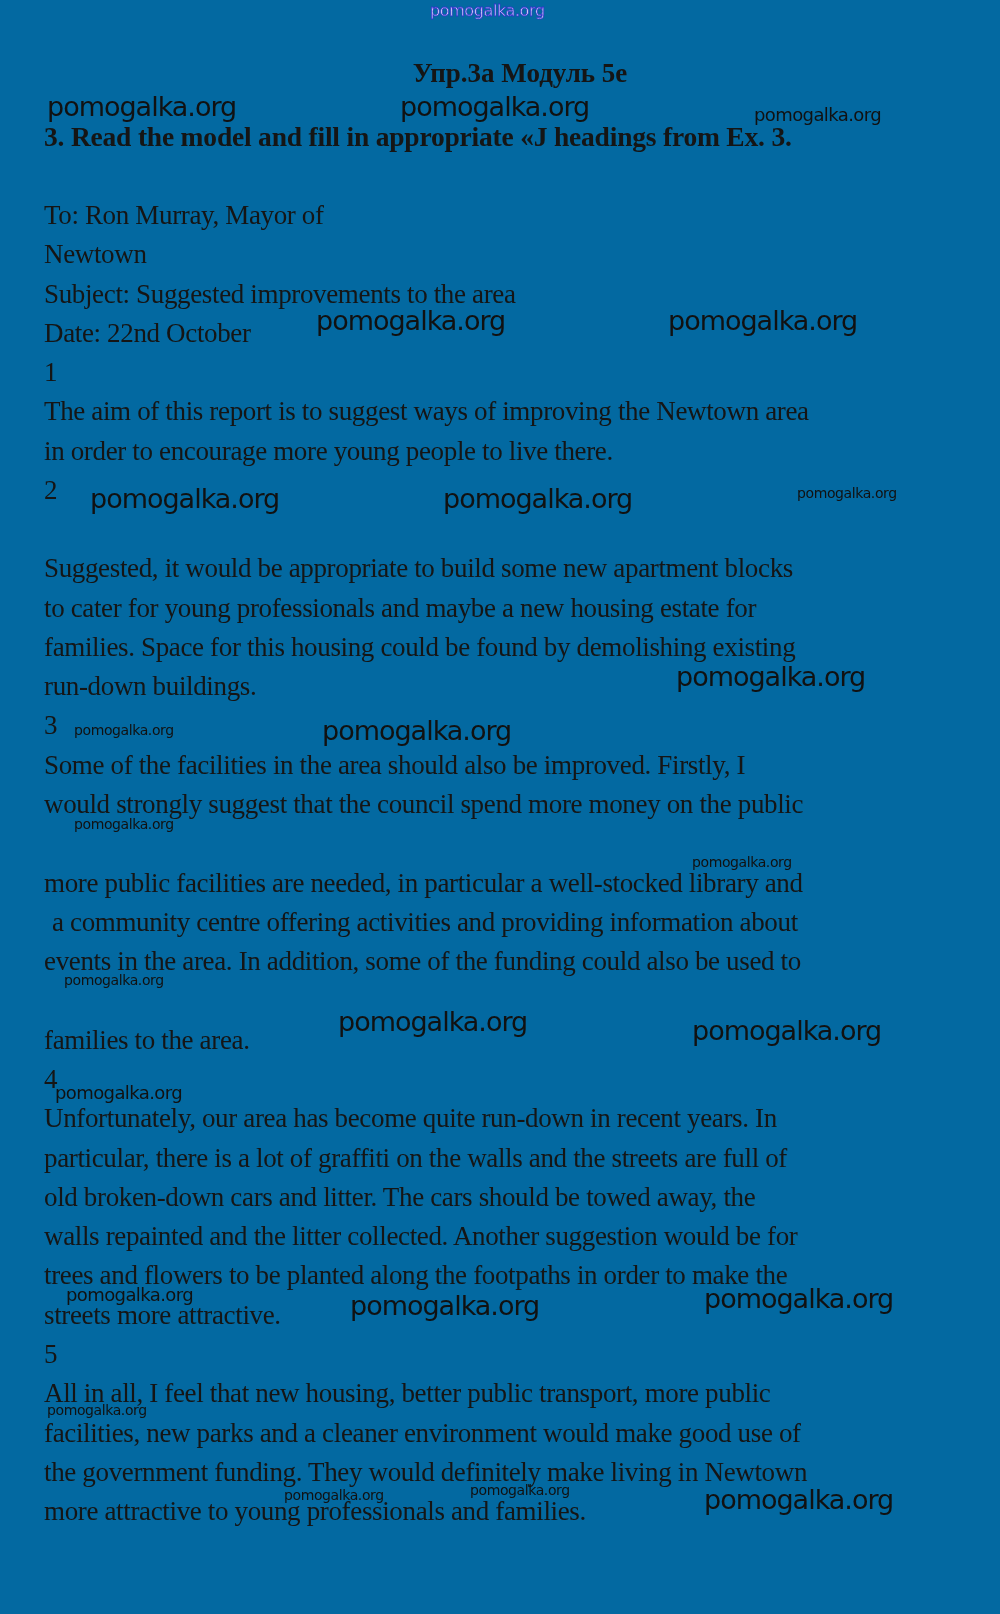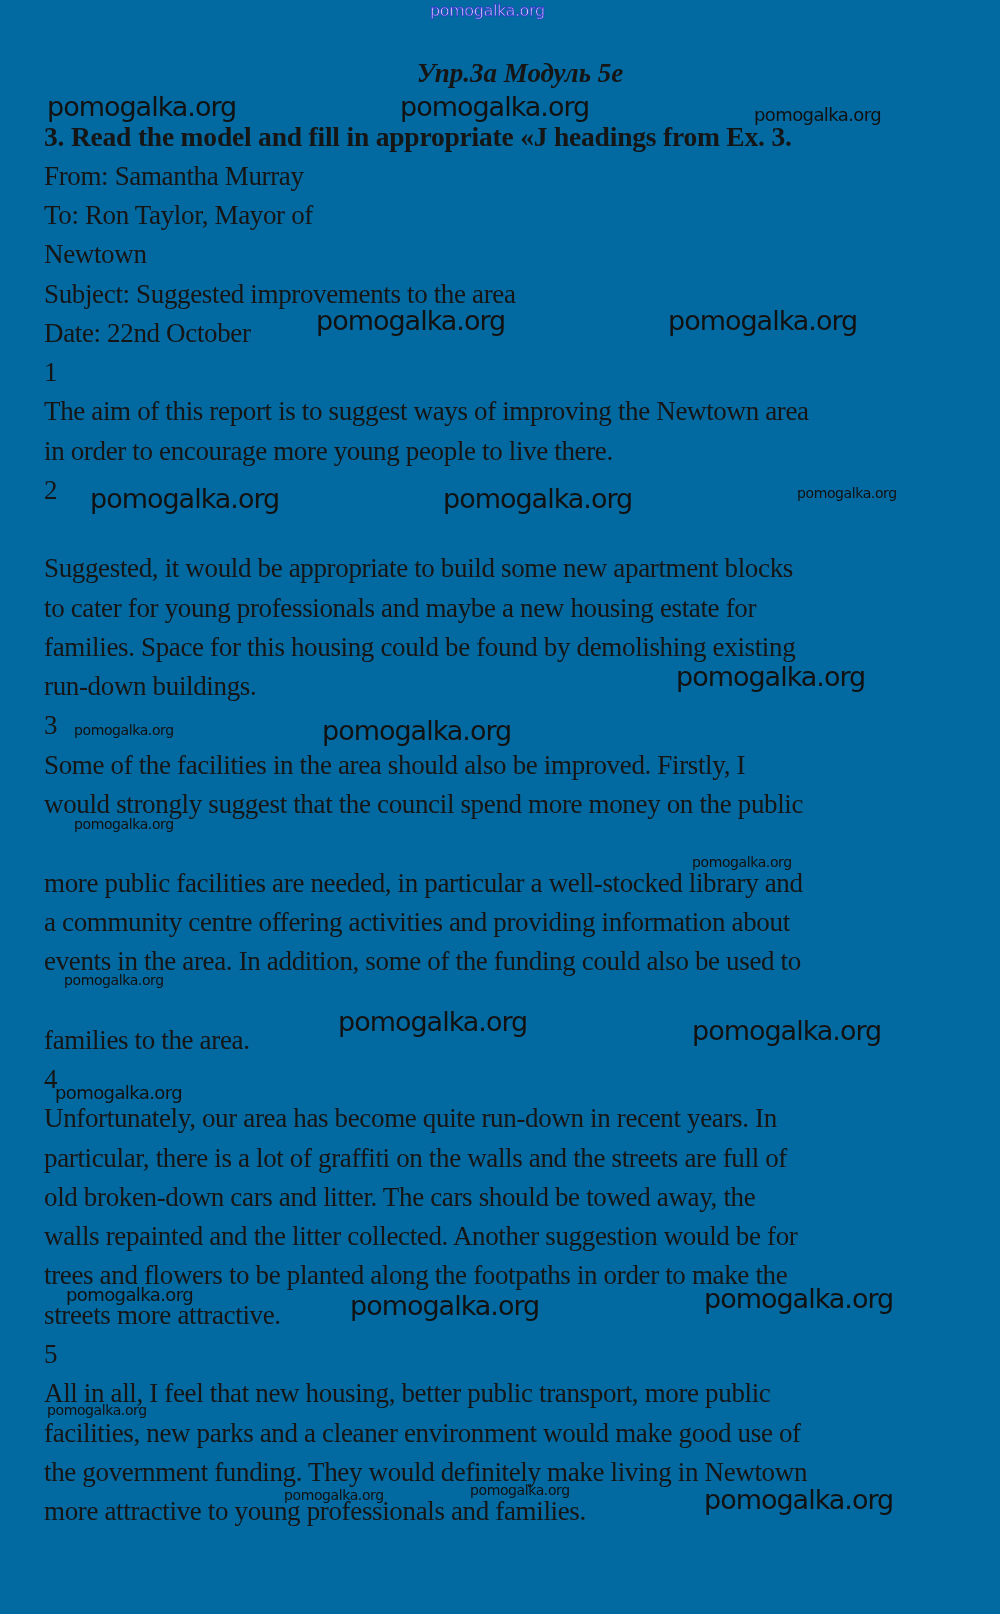--- a/index.html
+++ b/index.html
@@ -73,30 +73,29 @@
       letter-spacing: -0.4px;
     }
   </style>
 </head>
 <body>
 
 <div class="page">
 
   <div class="wm top" style="left:430px; top:3px;">pomogalka.org</div>
 
-  <div class="title" style="top:58px;font-style:italic;">Упр.3а Модуль 5е</div>
+  <div class="title" style="top:58px;">Упр.3а Модуль 5е</div>
 
   <div class="wm big" style="left:47px; top:93px;">pomogalka.org</div>
   <div class="wm big" style="left:400px; top:93px;">pomogalka.org</div>
   <div class="wm mid" style="left:754px; top:106px;">pomogalka.org</div>
 
   <div class="heading" style="top:122px;">3. Read the model and fill in appropriate «J headings from Ex. 3.</div>
 
-  <div class="line" style="top:161px;">From: Samantha Murray</div>
-  <div class="line" style="top:200px;">To: Ron Taylor, Mayor of</div>
+  <div class="line" style="top:200px;">To: Ron Murray, Mayor of</div>
   <div class="line" style="top:239px;">Newtown</div>
   <div class="line" style="top:279px;">Subject: Suggested improvements to the area</div>
   <div class="line" style="top:318px;">Date: 22nd October</div>
   <div class="wm big" style="left:316px; top:307px;">pomogalka.org</div>
   <div class="wm big" style="left:668px; top:307px;">pomogalka.org</div>
 
   <div class="line" style="top:357px;">1</div>
   <div class="line" style="top:396px;">The aim of this report is to suggest ways of improving the Newtown area</div>
   <div class="line" style="top:436px;">in order to encourage more young people to live there.</div>
 
@@ -111,21 +110,21 @@
   <div class="wm big" style="left:676px; top:663px;">pomogalka.org</div>
 
   <div class="line" style="top:710px;">3</div>
   <div class="wm small" style="left:74px; top:723px;">pomogalka.org</div>
   <div class="wm big" style="left:322px; top:717px;">pomogalka.org</div>
   <div class="line" style="top:750px;">Some of the facilities in the area should also be improved. Firstly, I</div>
   <div class="line" style="top:789px;">would strongly suggest that the council spend more money on the public</div>
   <div class="wm small" style="left:74px; top:817px;">pomogalka.org</div>
   <div class="wm small" style="left:692px; top:855px;">pomogalka.org</div>
   <div class="line" style="top:868px;">more public facilities are needed, in particular a well-stocked library and</div>
-  <div class="line" style="top:907px;">a community centre offering activities and providing information about</div>
+  <div class="line" style="top:907px;margin-left:8px;">a community centre offering activities and providing information about</div>
   <div class="line" style="top:946px;">events in the area. In addition, some of the funding could also be used to</div>
   <div class="wm small" style="left:64px; top:973px;">pomogalka.org</div>
   <div class="line" style="top:1025px;">families to the area.</div>
   <div class="wm big" style="left:338px; top:1008px;">pomogalka.org</div>
   <div class="wm big" style="left:692px; top:1017px;">pomogalka.org</div>
 
   <div class="line" style="top:1064px;">4</div>
   <div class="wm mid" style="left:55px; top:1084px;">pomogalka.org</div>
   <div class="line" style="top:1103px;">Unfortunately, our area has become quite run-down in recent years. In</div>
   <div class="line" style="top:1143px;">particular, there is a lot of graffiti on the walls and the streets are full of</div>

